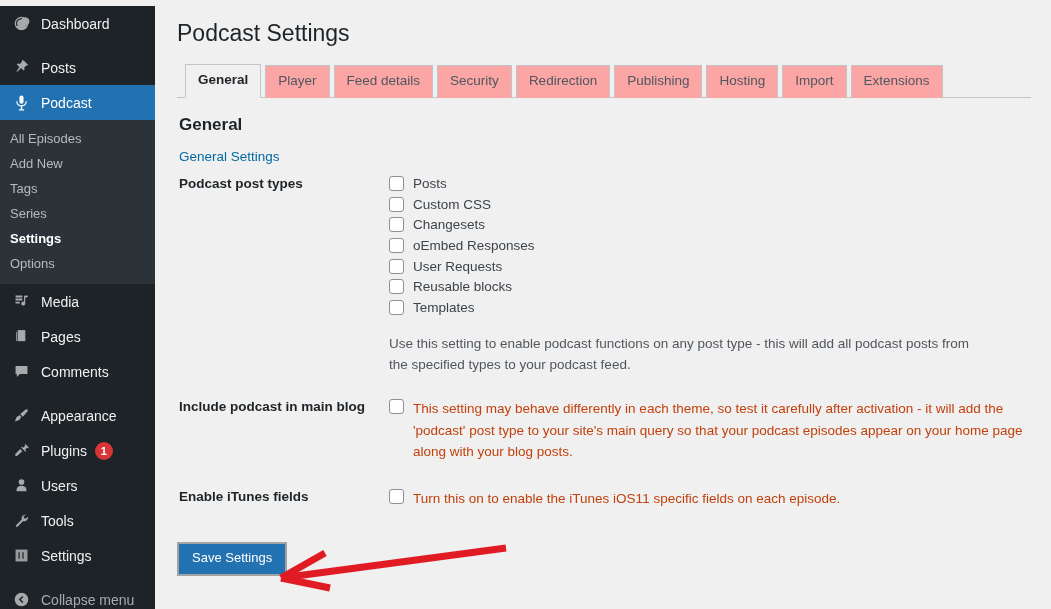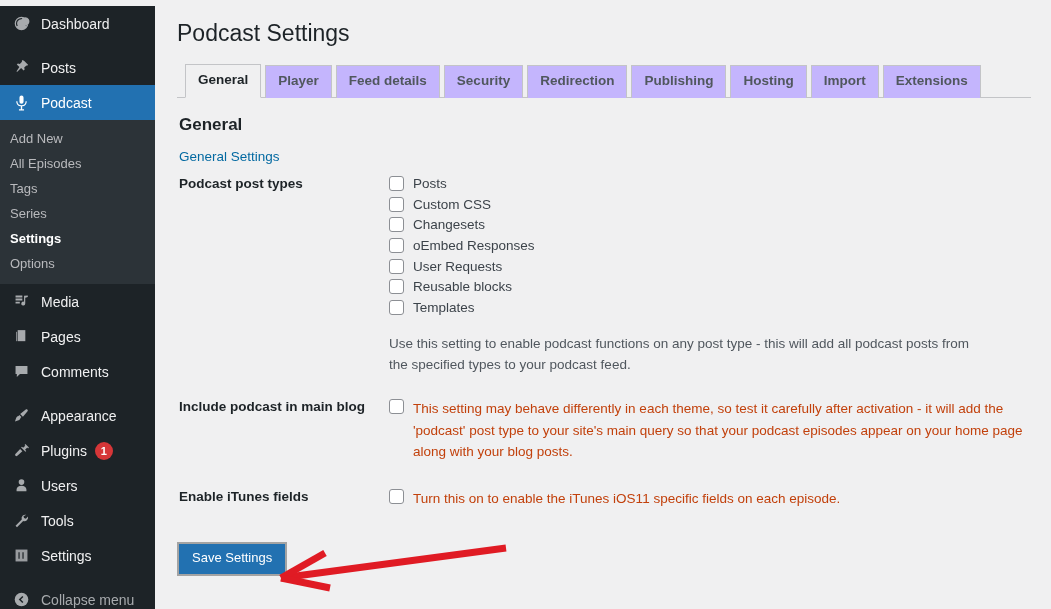--- a/index.html
+++ b/index.html
@@ -75,28 +75,27 @@
     margin-top: 16px;
     border-bottom: 1px solid #c3c4c7;
     display: flex; align-items: flex-end;
     padding-left: 8px;
     height: 33px;
   }
   .tab {
     display: inline-block;
     padding: 6px 12px 7px 12px;
     margin: 0 4px -1px 0;
-    background: #c4b5fd;
+    background: #fca5a5;
     border: 1px solid #c3c4c7;
     border-bottom: none;
     font-size: 13.5px;
     color: #50575e;
     line-height: 1.4;
     white-space: nowrap;
-    font-weight: bold;
   }
   .tab.active {
     background: #f0f0f1;
     border-bottom: 1px solid #f0f0f1;
     color: #1d2327;
     font-weight: bold;
   }
 
   .section-title {
     font-size: 17px; font-weight: bold; color: #1d2327;
@@ -198,22 +197,22 @@
       <span class="ico">
         <svg width="17" height="17" viewBox="0 0 20 20" fill="currentColor">
             <path d="M10 1.8a2.4 2.4 0 00-2.4 2.4v5a2.4 2.4 0 004.8 0v-5A2.4 2.4 0 0010 1.8zM5.2 8.4H3.8a6.2 6.2 0 005.4 6.14V18H7v1.4h6V18h-2.2v-3.46A6.2 6.2 0 0016.2 8.4h-1.4a4.8 4.8 0 01-9.6 0z"></path>
           </svg>
       </span>
       <span class="menu-label">Podcast</span>
 
     </div>
 
     <div class="submenu">
+      <a class="submenu-item">All Episodes</a>
       <a class="submenu-item">Add New</a>
-      <a class="submenu-item">All Episodes</a>
       <a class="submenu-item">Tags</a>
       <a class="submenu-item">Series</a>
       <a class="submenu-item current">Settings</a>
       <a class="submenu-item">Options</a>
     </div>
 
     <div class="menu-item">
       <span class="ico">
         <svg width="17" height="17" viewBox="0 0 20 20" fill="currentColor">
             <path d="M3 3h8v2.2H3zM3 6.6h8v2.2H3zM3 10.2h5v2.2H3zM13 3.2v7.1a2.3 2.3 0 101.4 2.1V5.6l3-.8V3z"></path>

